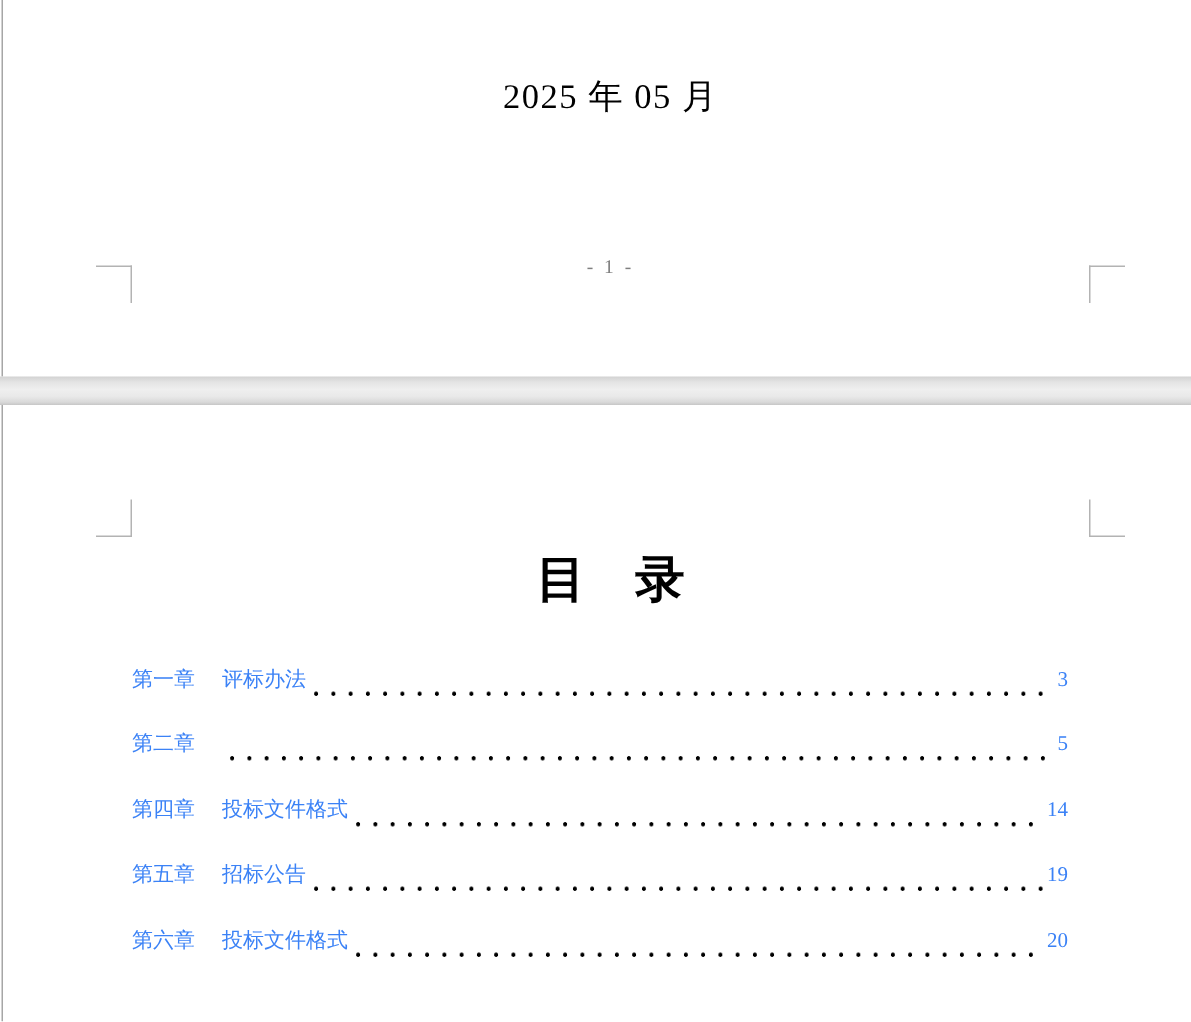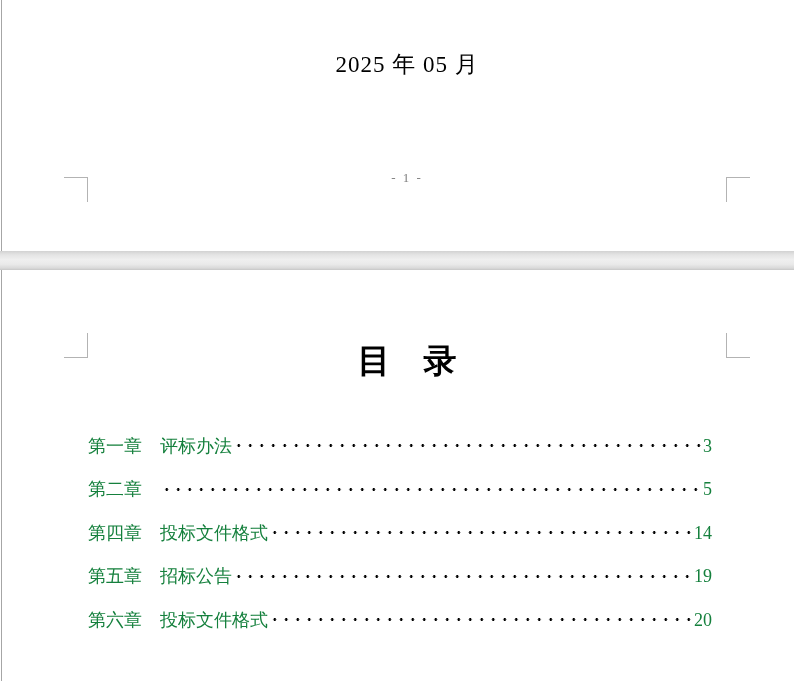--- a/index.html
+++ b/index.html
@@ -81,44 +81,44 @@
     font-size: 13px;
     color: #7f7f7f;
     letter-spacing: 2px;
     white-space: pre;
   }
 
   
   .toc-title {
     position: absolute;
     left: 88px;
-    top: 341px;
+    top: 367px;
     width: 638px;
     text-align: center;
     font-size: 33px;
     font-weight: bold;
     line-height: 40px;
     color: #000000;
     white-space: pre;
   }
   .toc-list {
     position: absolute;
     left: 88px;
     top: 420px;
     width: 624px;
   }
   .toc-row {
     display: flex;
-    align-items: center;
+    align-items: flex-end;
     height: 43.5px;
     box-sizing: border-box;
     padding-top: 8px;
-    font-size: 18px;
+    font-size: 14px;
     line-height: 20px;
-    color: #15803d;
+    color: #3b82f6;
   }
   .toc-chapter { margin-right: 18px; white-space: pre; }
   .toc-entry-title { white-space: pre; }
   .toc-leader {
     flex: 1;
     height: 3px;
     margin: 0 2px 0 1px;
     background-image: radial-gradient(circle, #000000 1.2px, rgba(0,0,0,0) 1.6px);
     background-size: 11.5px 3px;
     background-repeat: repeat-x;

